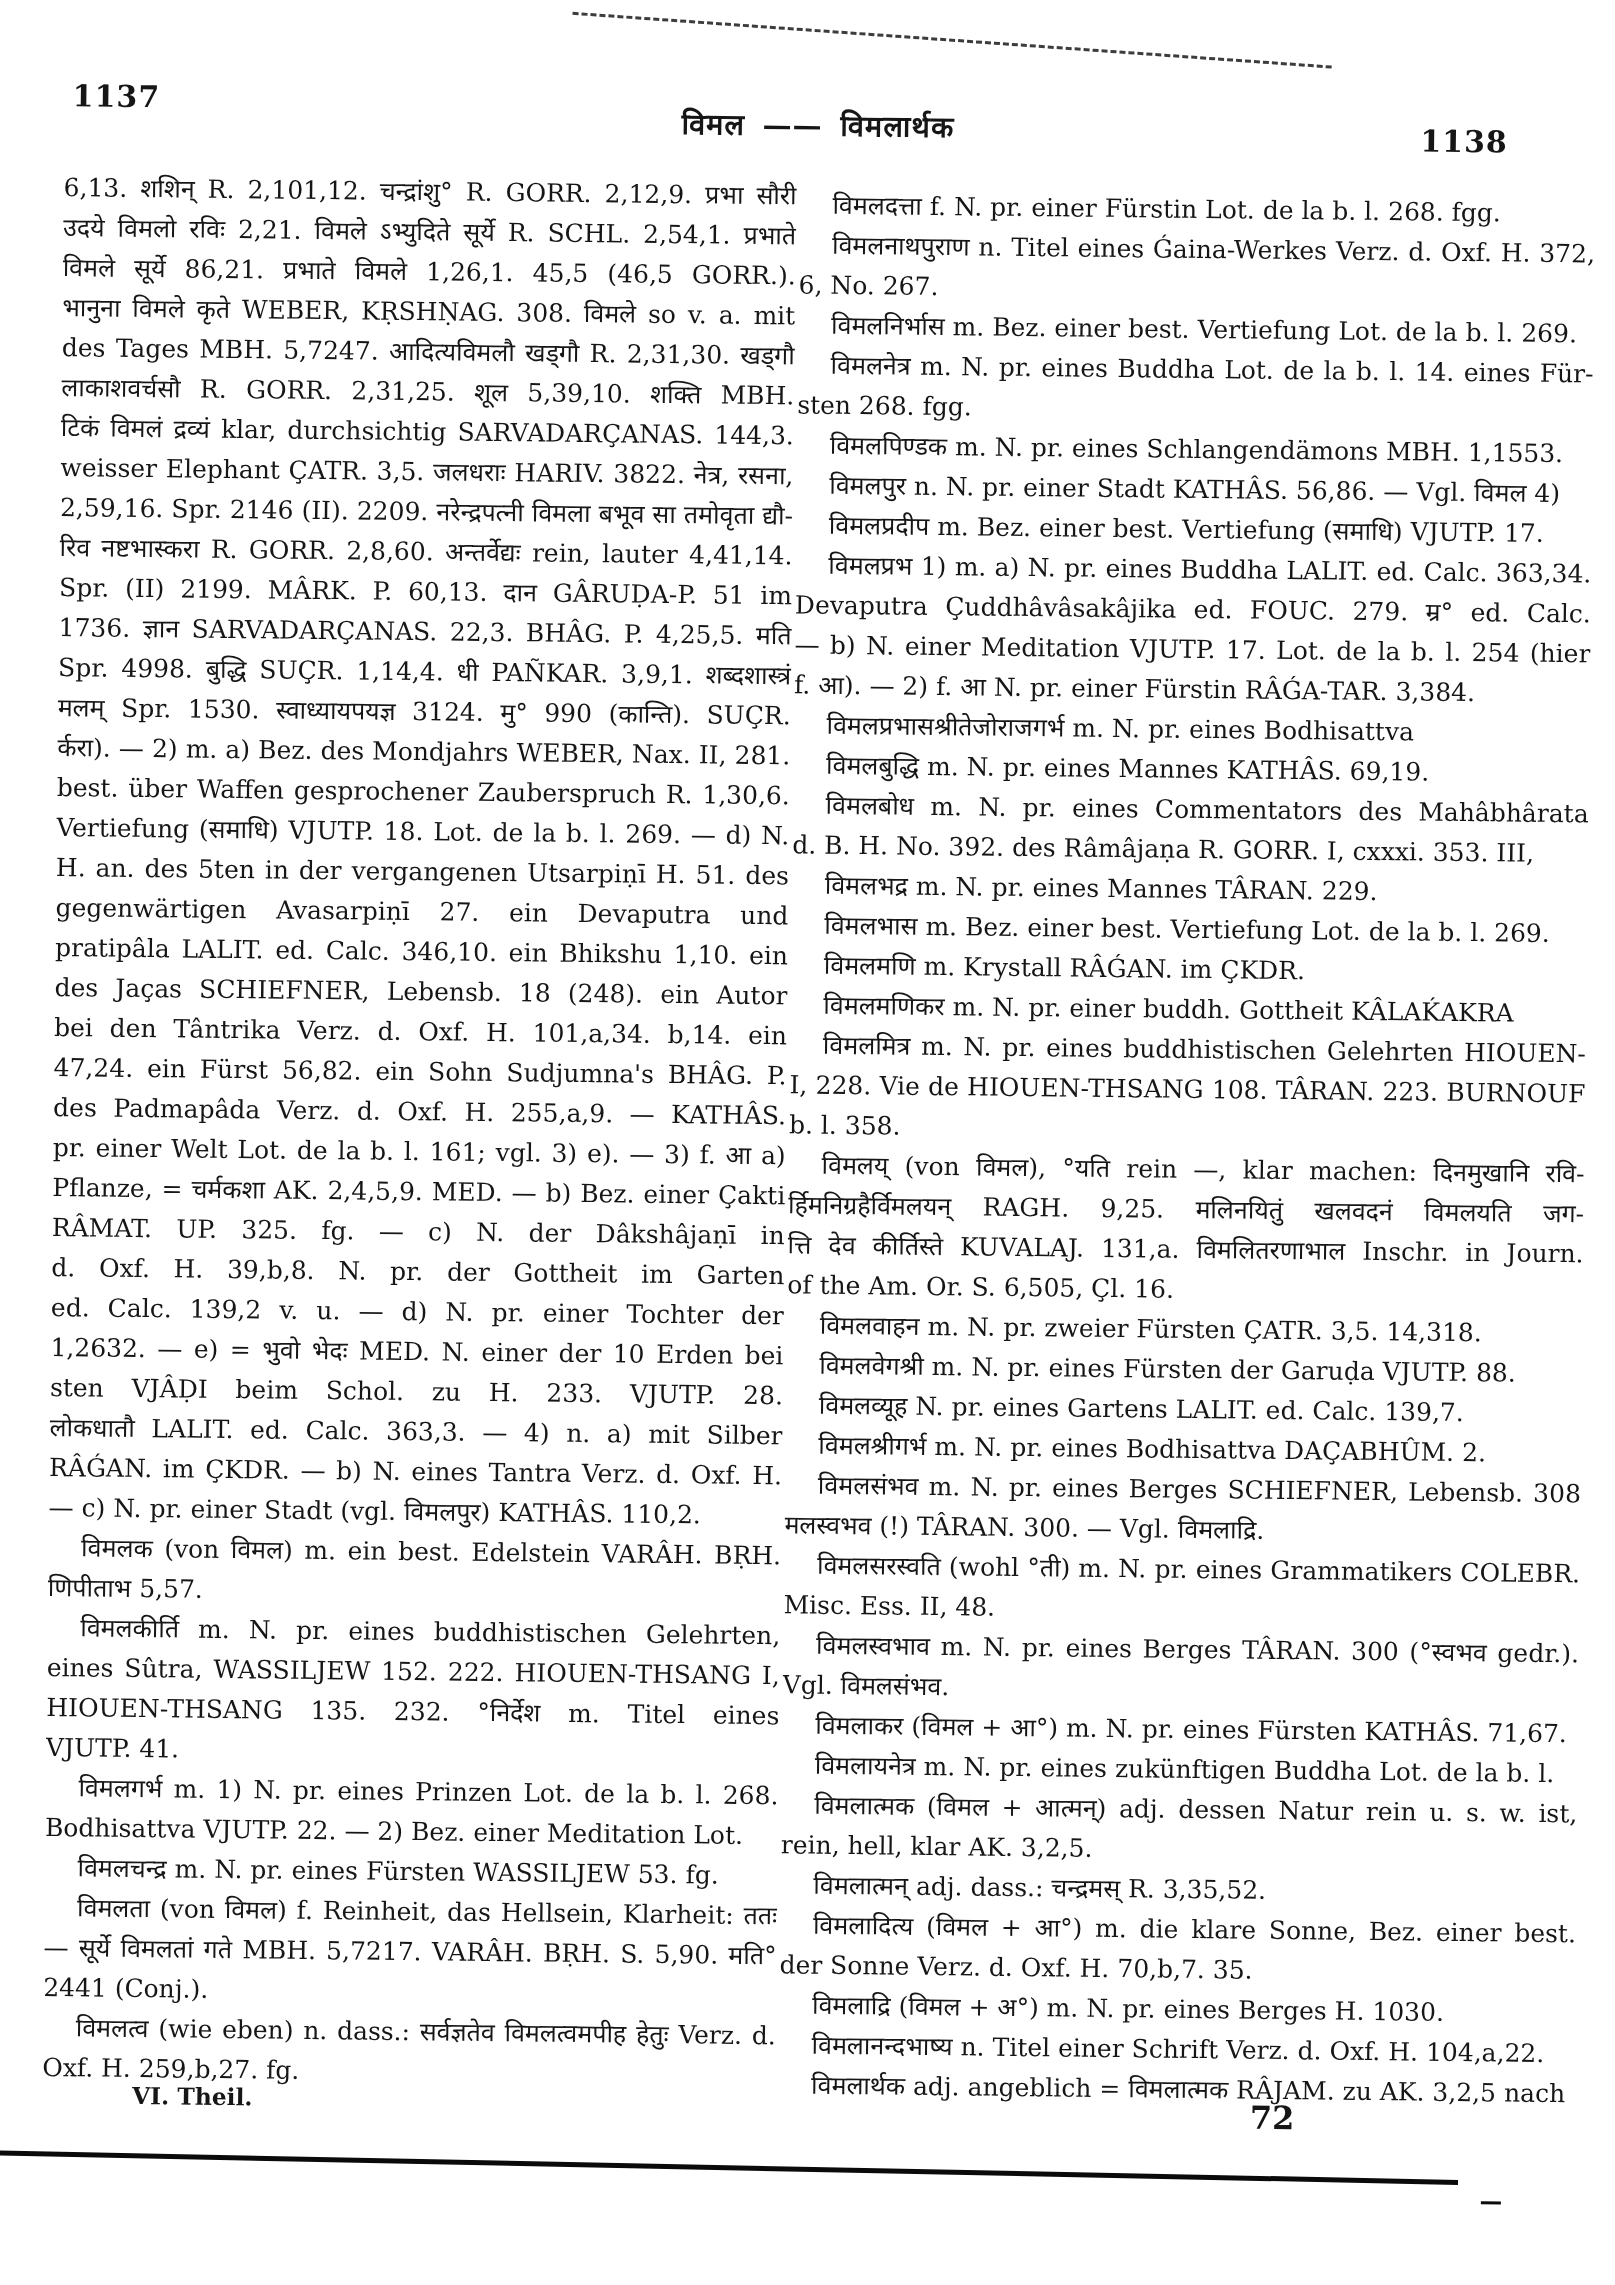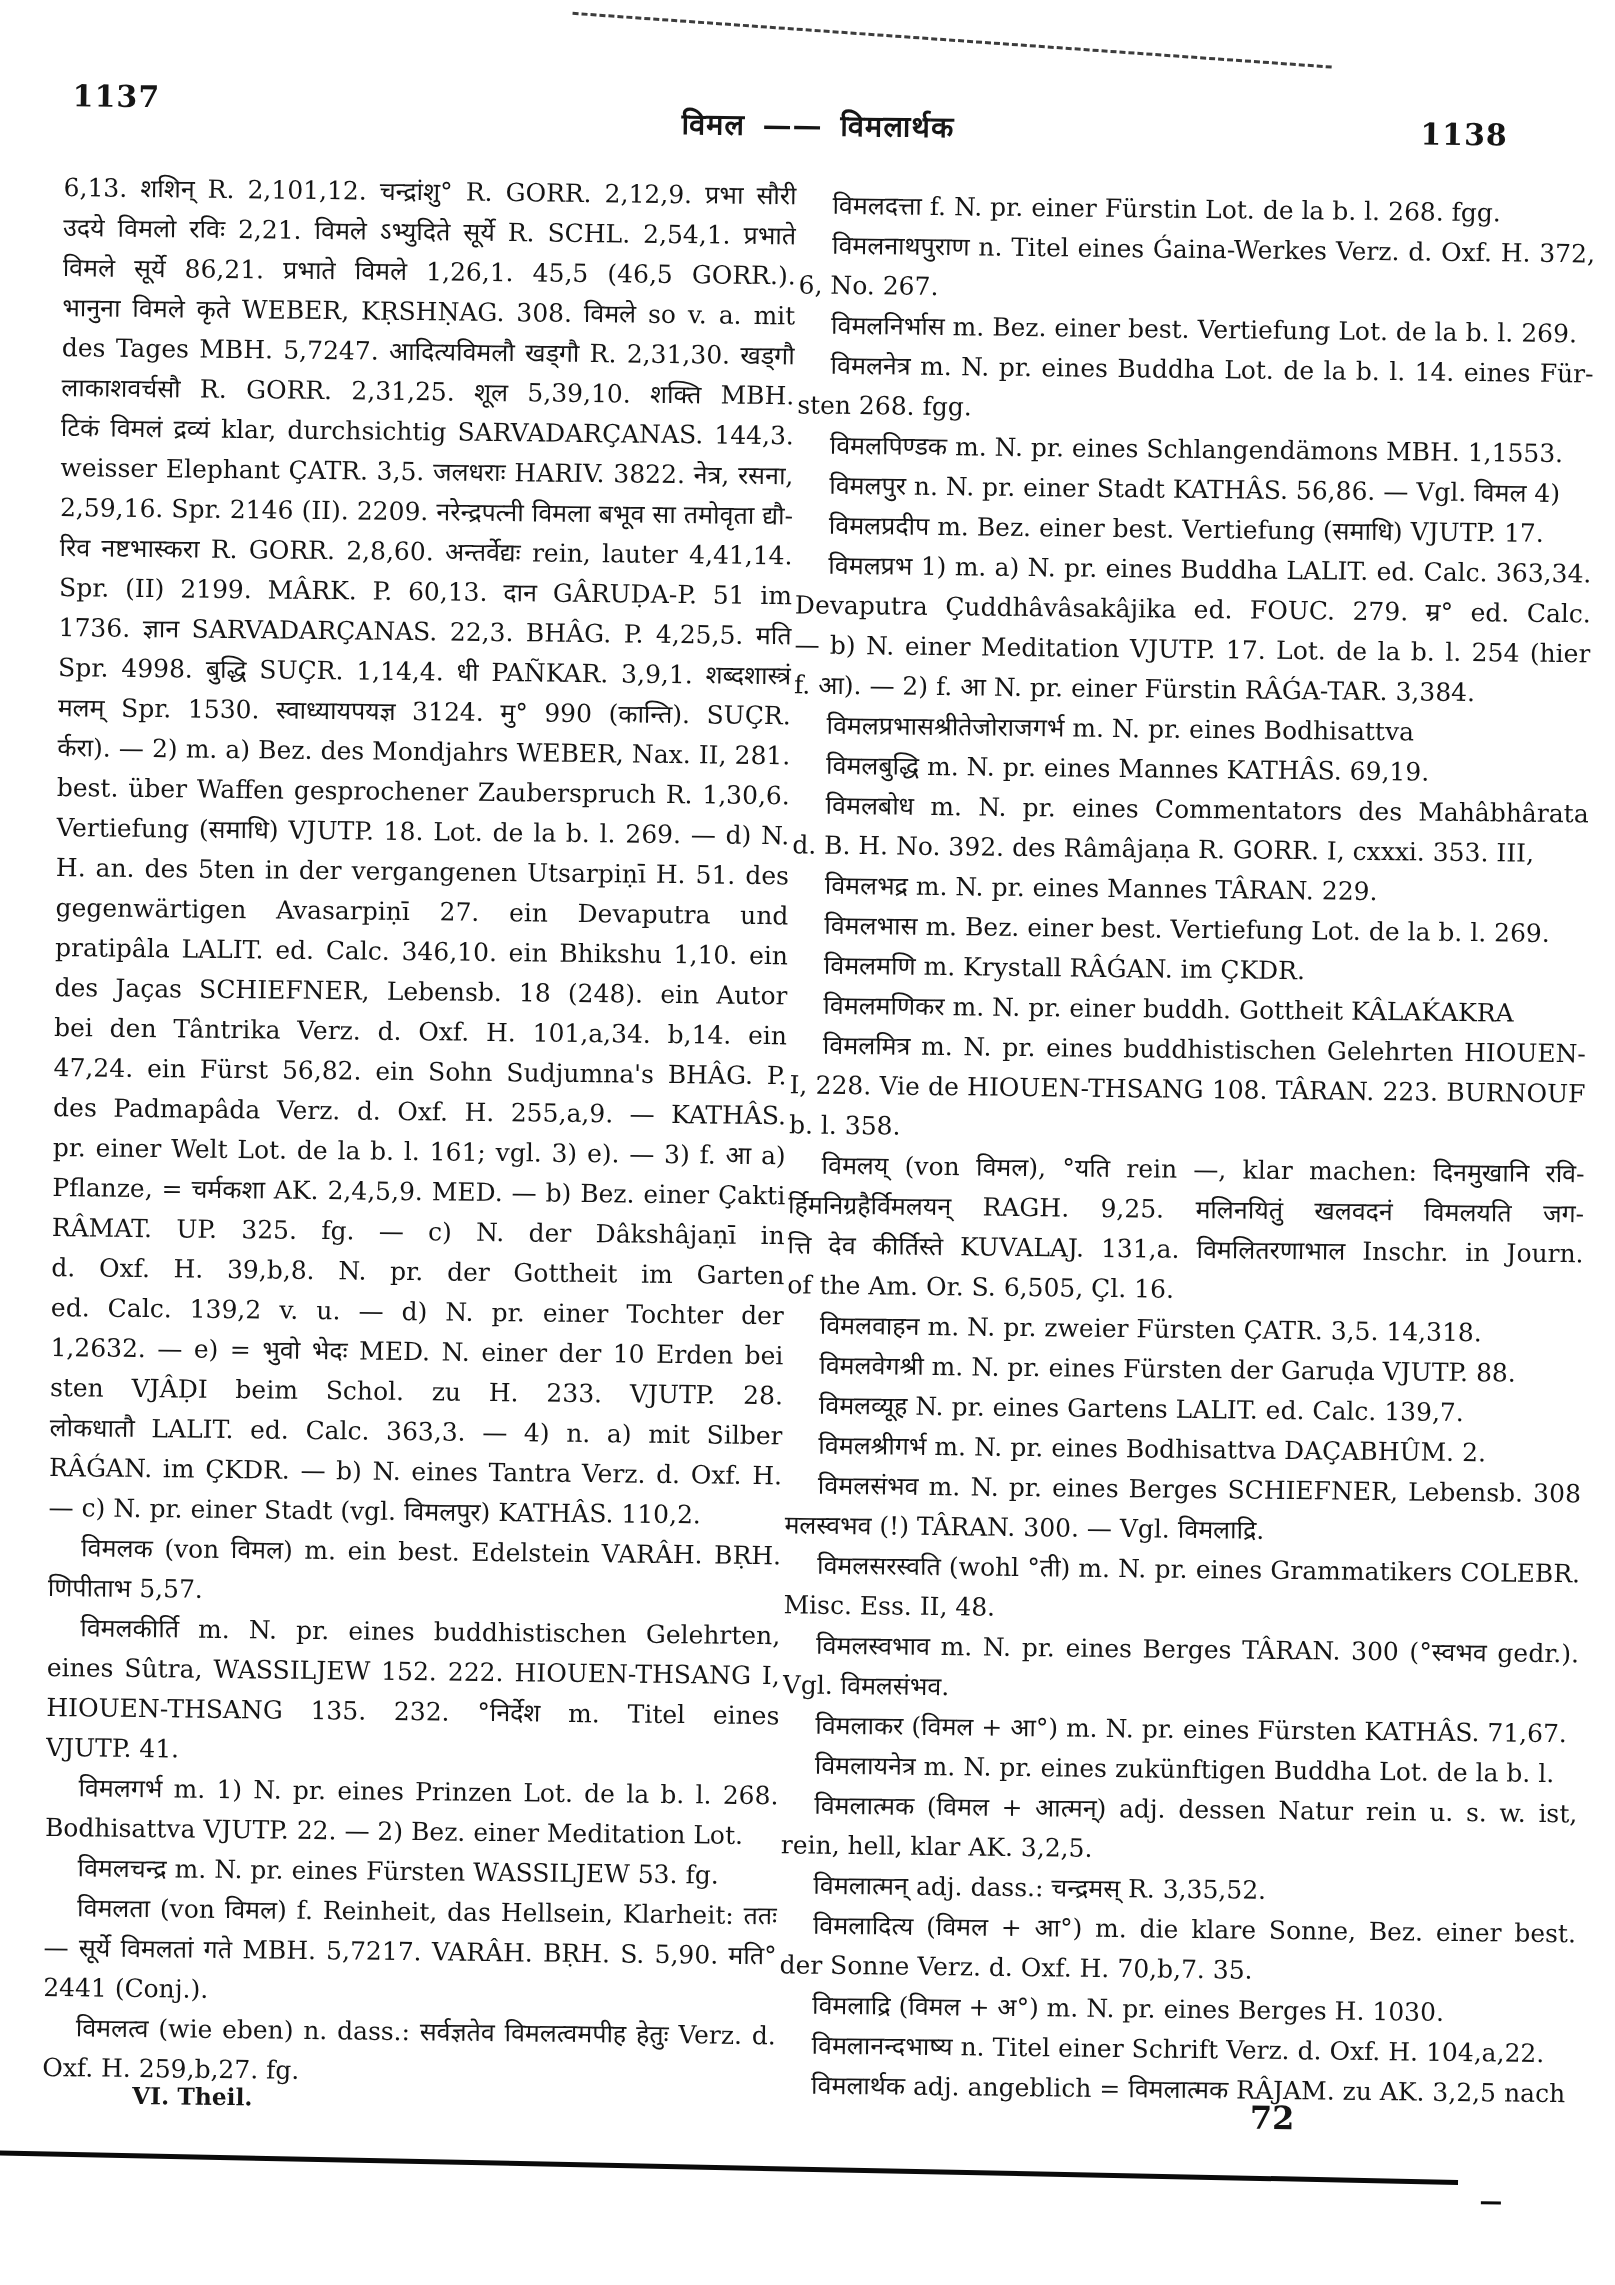--- a/index.html
+++ b/index.html
@@ -15,21 +15,21 @@
   .tilt{
     position:absolute;left:0;top:0;width:1615px;height:2286px;
     transform:rotate(0.65deg);
     transform-origin:59px 156px;
   }
   .pagenum{
     position:absolute;
     font-size:30px;font-weight:bold;letter-spacing:1px;
   }
   #pn-left{left:59px;top:78px;margin-left:13px;}
-  #pn-right{left:1420px;top:101px;}
+  #pn-right{left:1420px;top:108px;}
   .running-head{
     position:absolute;left:0;top:96px;width:1635px;
     text-align:center;font-size:29px;font-weight:bold;
     letter-spacing:1px;
   }
   .running-head .sep{padding:0 17.6px;}
   .col{
     position:absolute;
     font-size:25px;
     line-height:40px;

